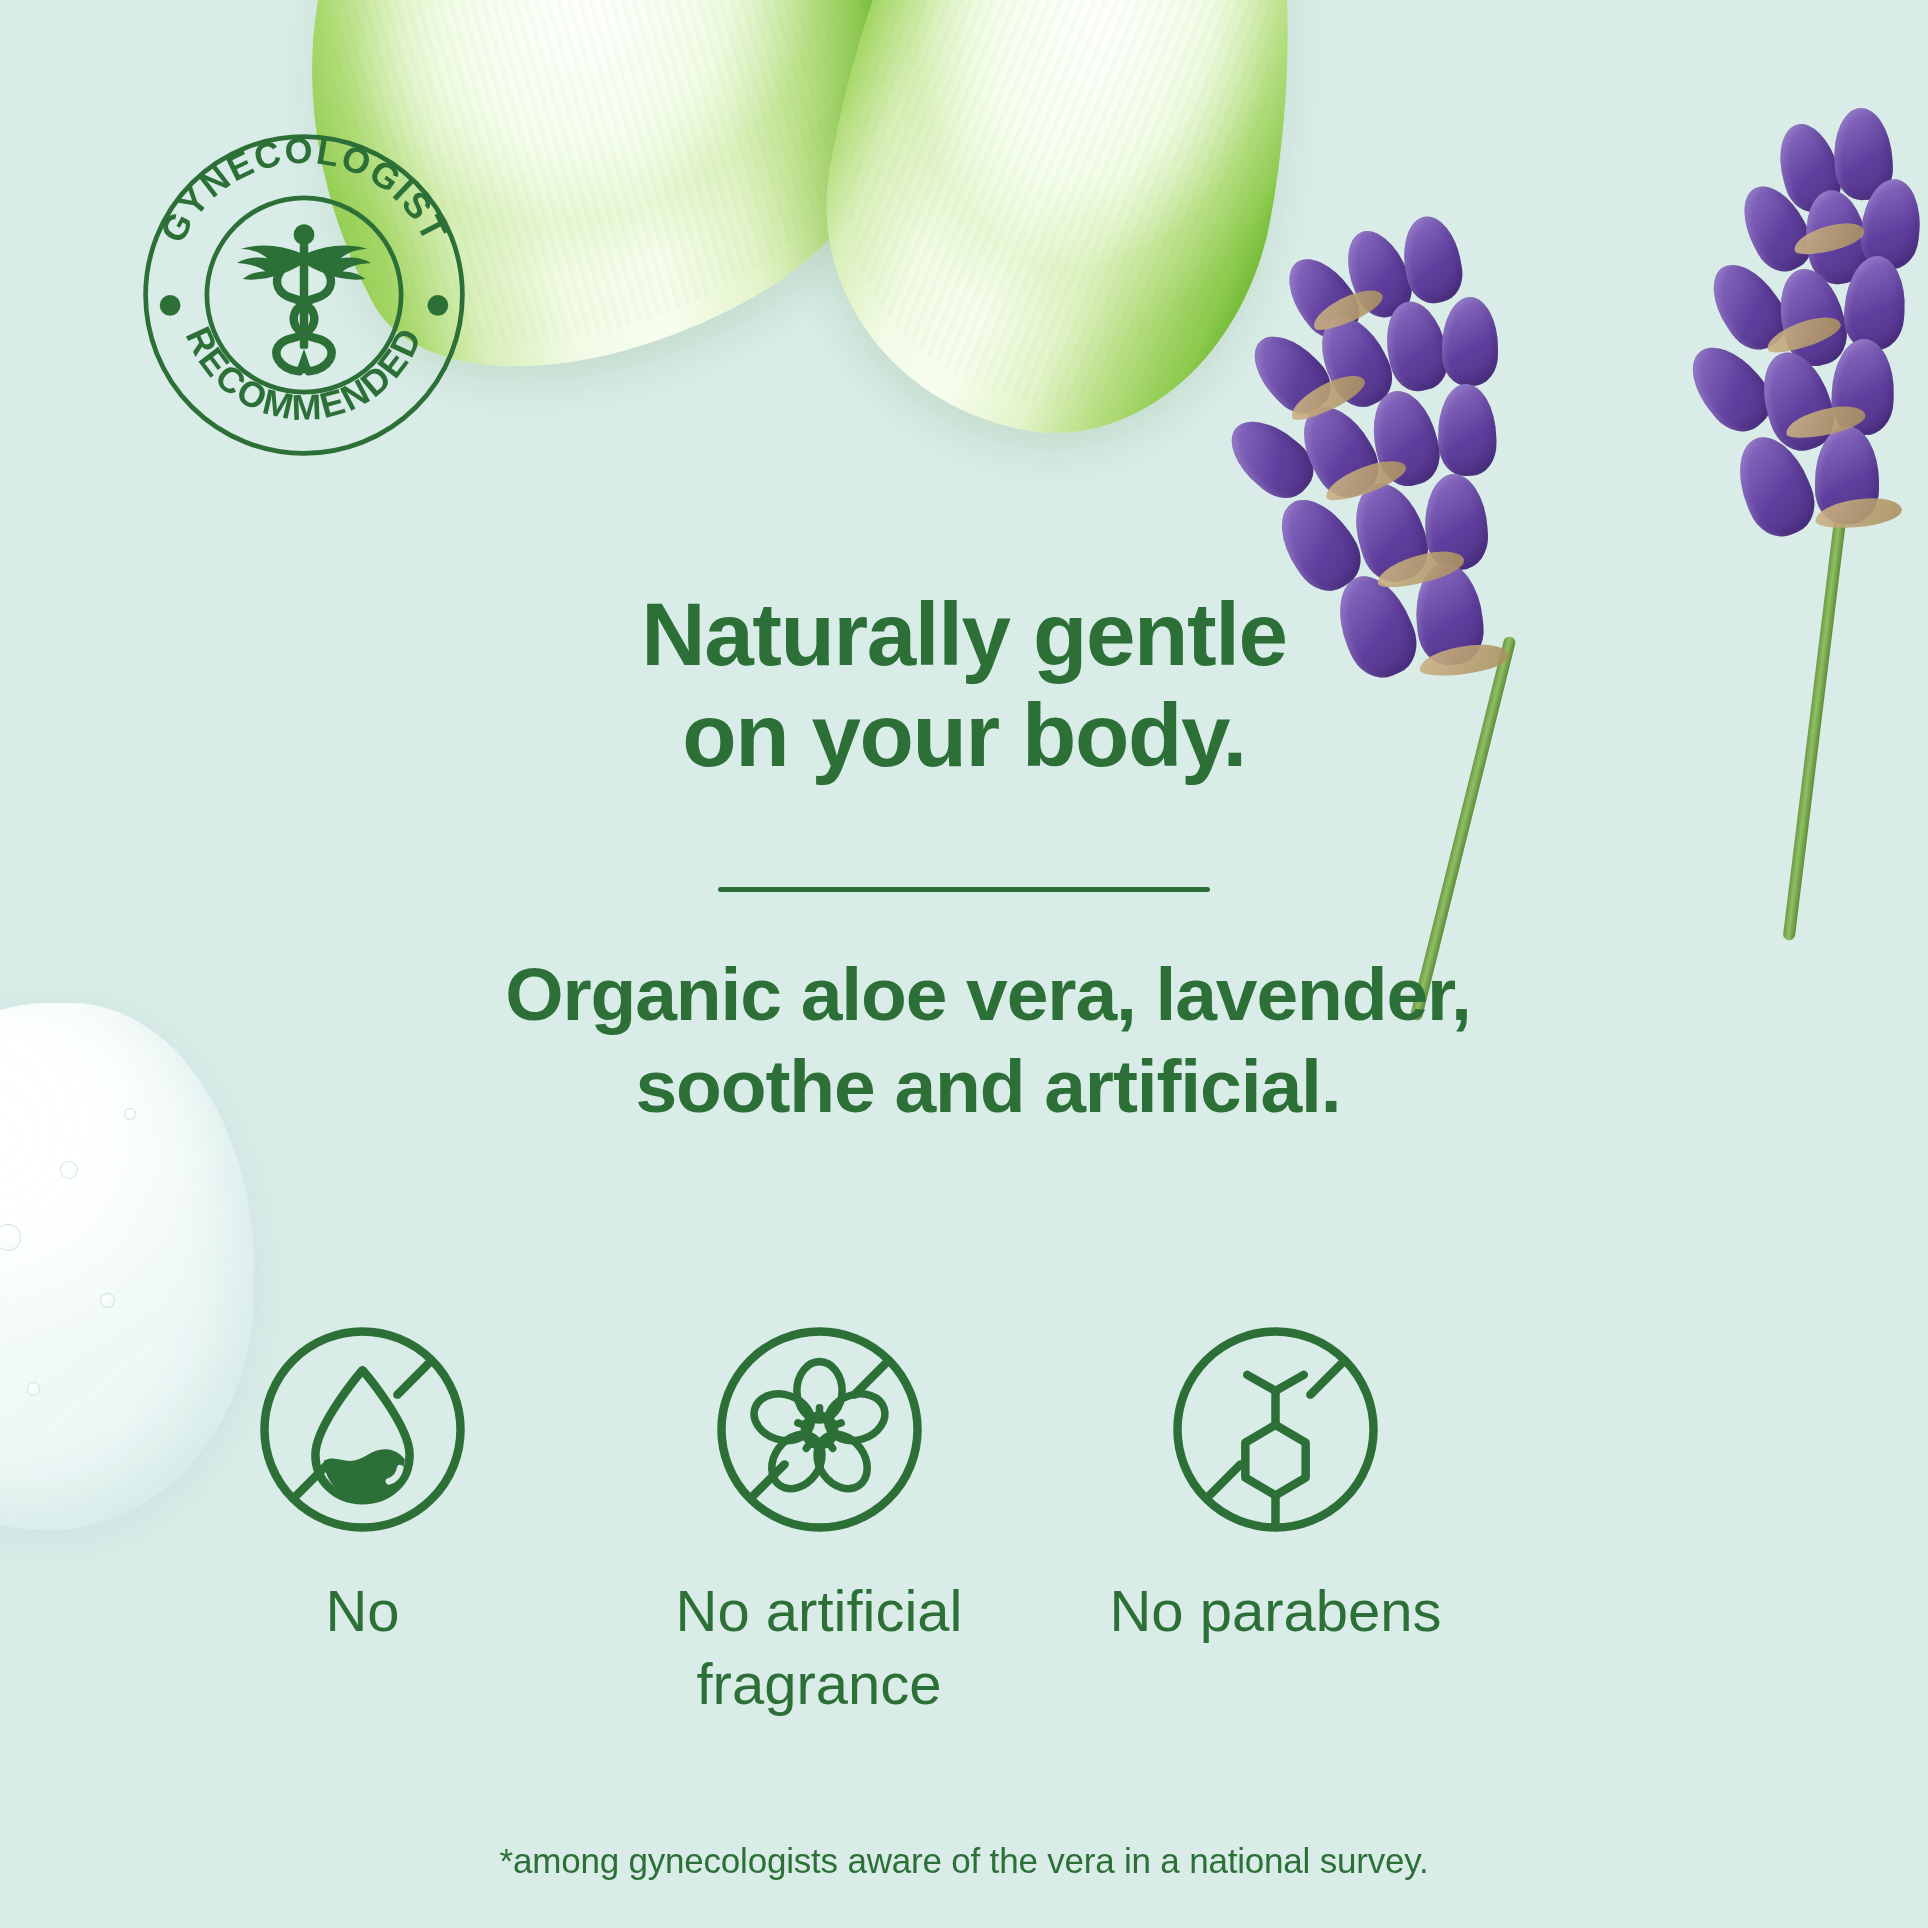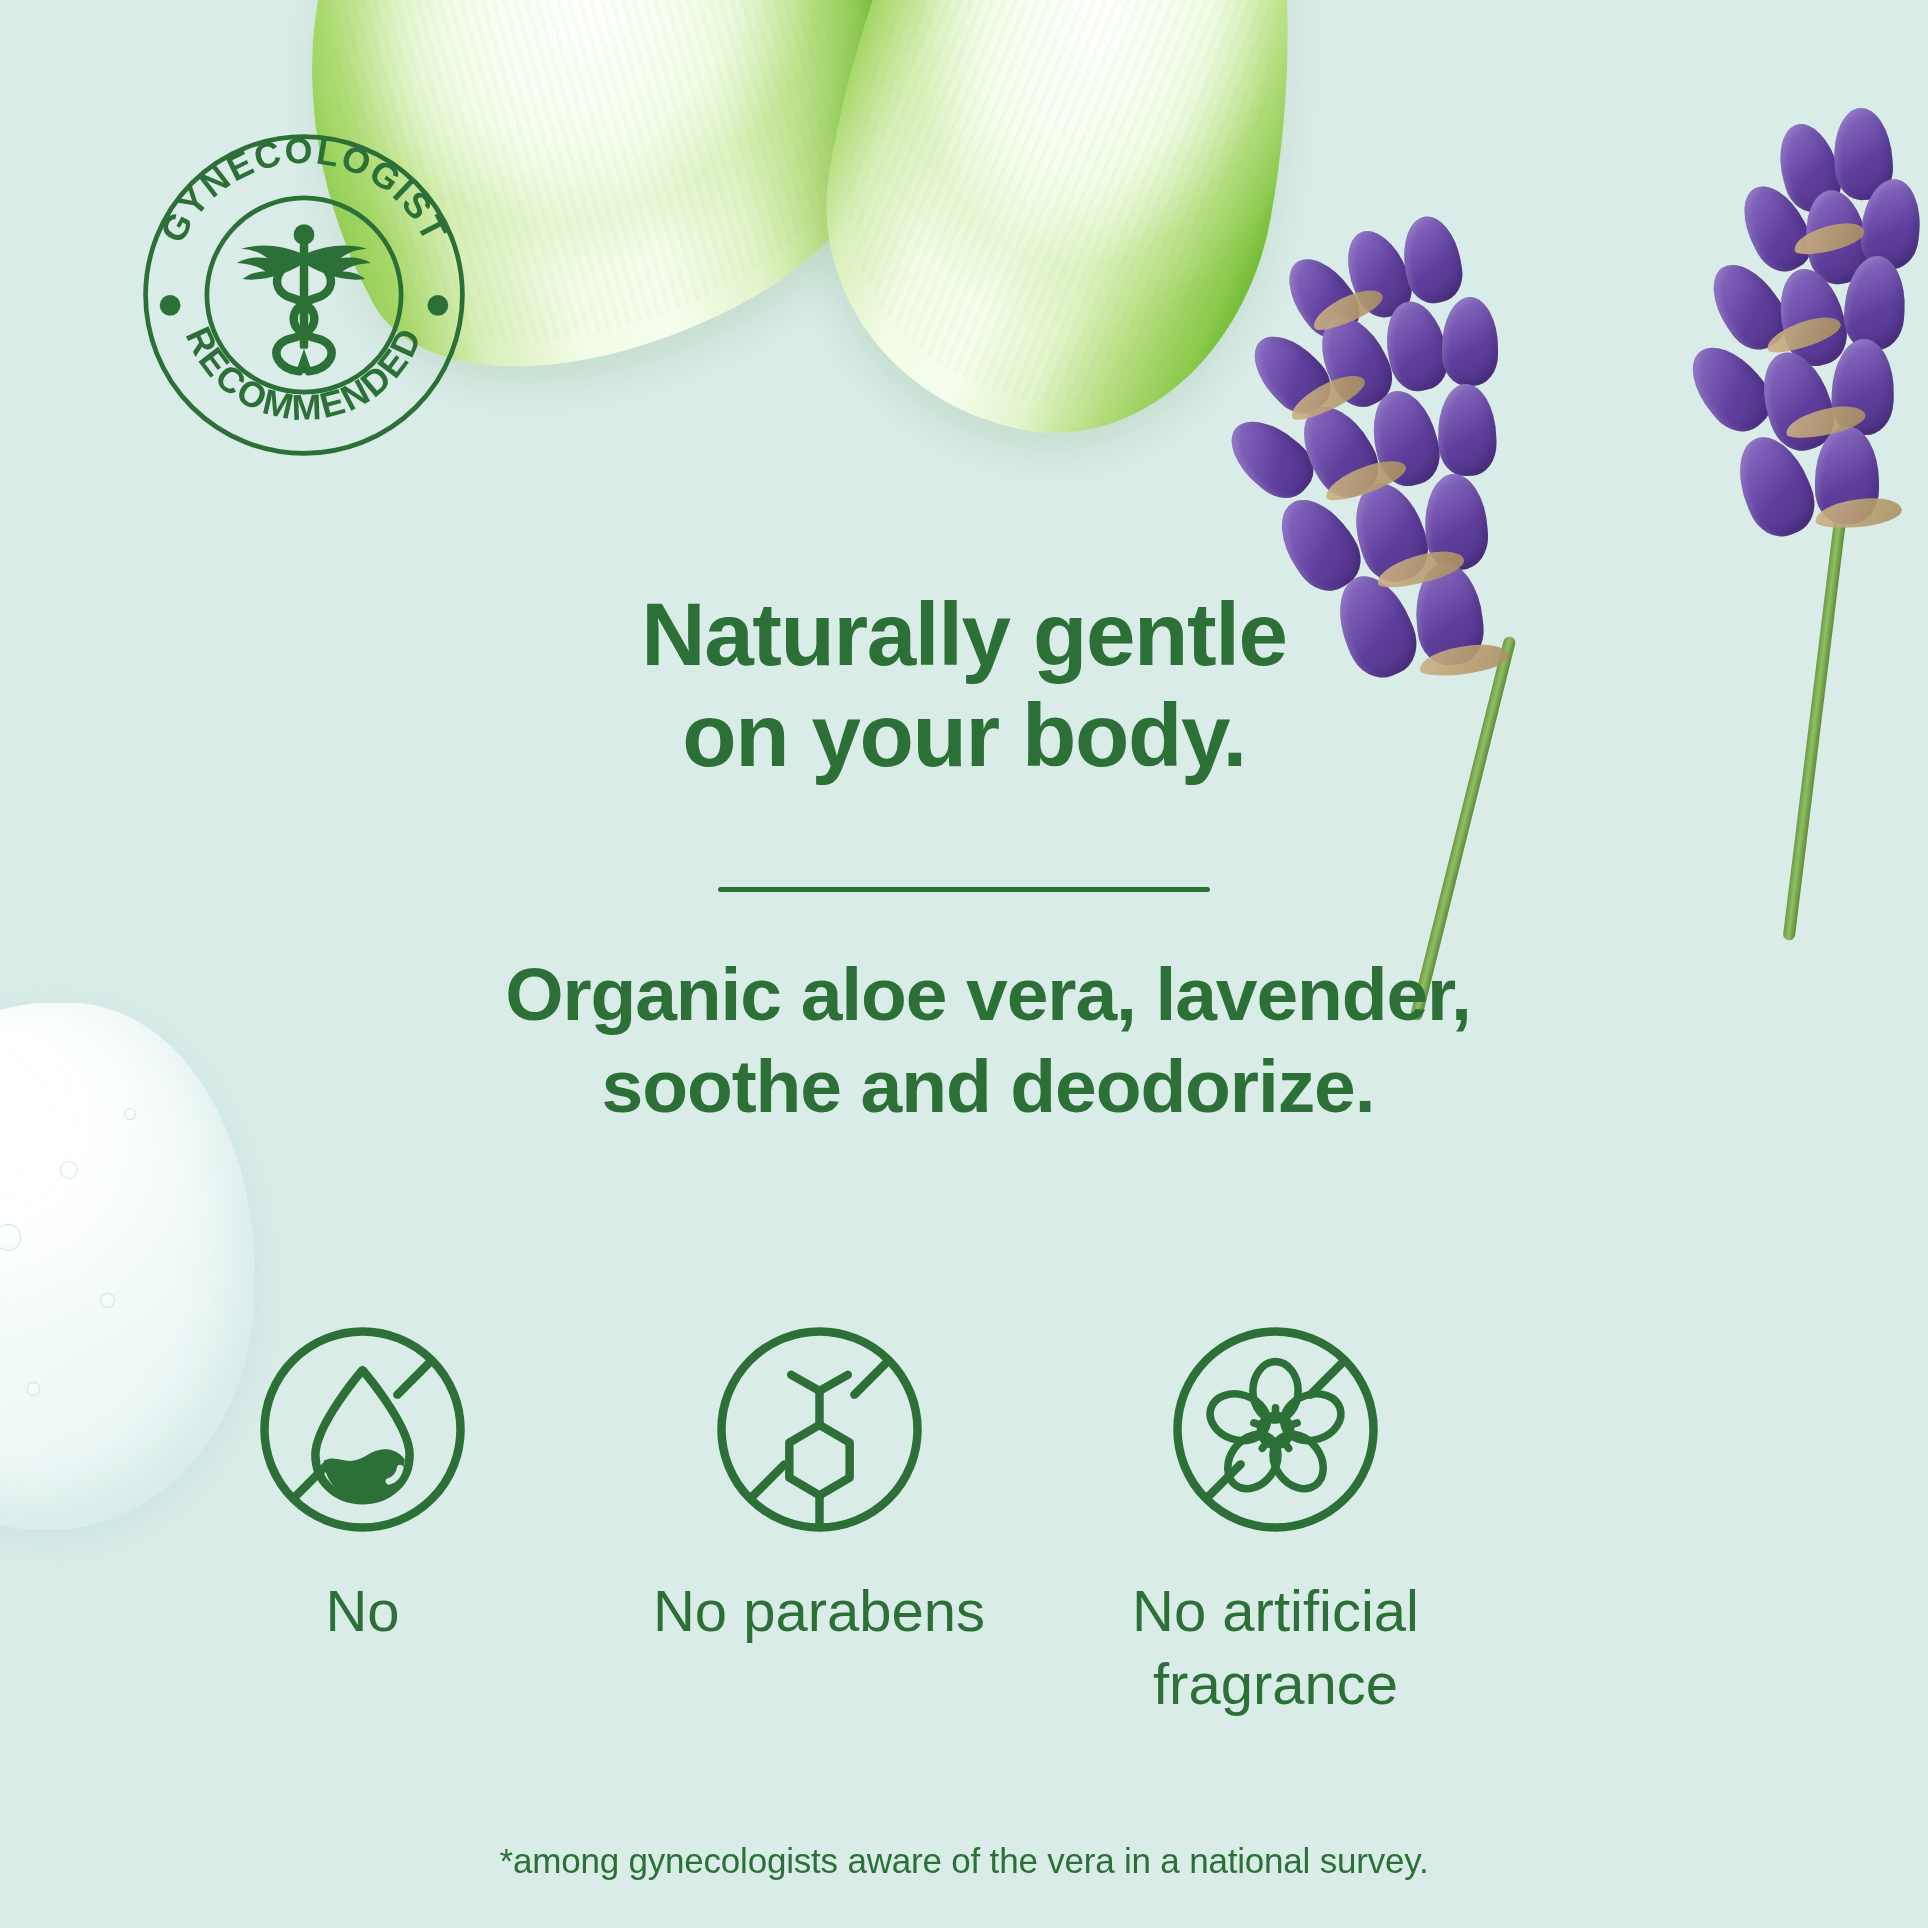--- a/index.html
+++ b/index.html
@@ -337,60 +337,41 @@
 
   <div class="headline">
     <span class="ln">Naturally gentle</span>
     <span class="ln">on your body.</span>
   </div>
 
   <div class="divider"></div>
 
   <div class="subhead">
     <span class="ln">Organic aloe vera, lavender,</span>
-    <span class="ln">soothe and deodorize.</span>
+    <span class="ln">soothe and artificial.</span>
   </div>
 
   <div class="features">
 
     <div class="feature">
       <div class="feature-icon">
         <svg viewBox="0 0 226 226" xmlns="http://www.w3.org/2000/svg" fill="none" stroke="#2c7038" stroke-width="9" stroke-linecap="round" stroke-linejoin="round">
           <circle cx="113" cy="113" r="104"></circle>
           <path d="M113 50 C 113 50, 63 108, 63 140 C 63 168, 85 188, 113 188
                    C 141 188, 163 168, 163 140 C 163 108, 113 50, 113 50 Z"></path>
           <path d="M72 146 C 84 140, 92 148, 104 146 C 116 144, 124 133, 138 134
                    C 147 134.5, 154 139, 158 145 C 155 170, 136 186, 113 186
                    C 90 186, 73 170, 72 146 Z" fill="#2c7038" stroke="none"></path>
           <path d="M141 168 C 148 166, 152 160, 153 154" stroke="#d9ece8" stroke-width="7"></path>
           <line x1="40" y1="186" x2="76" y2="150"></line>
           <line x1="150" y1="76" x2="186" y2="40"></line>
         </svg>
       </div>
       <div class="feature-label">
         <span class="ln">No</span>
-      </div>
-    </div>
-
-    <div class="feature">
-      <div class="feature-icon">
-        <svg viewBox="0 0 226 226" xmlns="http://www.w3.org/2000/svg" fill="none" stroke="#2c7038" stroke-width="9" stroke-linecap="round" stroke-linejoin="round">
-          <circle cx="113" cy="113" r="104"></circle>
-          <polygon points="113,108 145,127 145,164 113,183 81,164 81,127"></polygon>
-          <line x1="113" y1="108" x2="113" y2="72"></line>
-          <line x1="113" y1="72" x2="83" y2="55"></line>
-          <line x1="113" y1="72" x2="143" y2="55"></line>
-          <line x1="113" y1="183" x2="113" y2="212"></line>
-          <line x1="40" y1="186" x2="76" y2="150"></line>
-          <line x1="150" y1="76" x2="186" y2="40"></line>
-        </svg>
-      </div>
-      <div class="feature-label">
-        <span class="ln">No parabens</span>
-        <span class="ln"></span>
       </div>
     </div>
 
     <div class="feature">
       <div class="feature-icon">
         <svg viewBox="0 0 226 226" xmlns="http://www.w3.org/2000/svg" fill="none" stroke="#2c7038" stroke-width="9" stroke-linecap="round" stroke-linejoin="round">
           <circle cx="113" cy="113" r="104"></circle>
           <g stroke-width="8">
             <ellipse cx="113" cy="72" rx="24" ry="31"></ellipse>
             <ellipse cx="74" cy="100" rx="24" ry="31" transform="rotate(-72 74 100)"></ellipse>
@@ -406,18 +387,37 @@
           </g>
           <line x1="40" y1="186" x2="76" y2="150"></line>
           <line x1="150" y1="76" x2="186" y2="40"></line>
         </svg>
       </div>
       <div class="feature-label">
         <span class="ln">No artificial</span>
         <span class="ln">fragrance</span>
       </div>
     </div>
+
+    <div class="feature">
+      <div class="feature-icon">
+        <svg viewBox="0 0 226 226" xmlns="http://www.w3.org/2000/svg" fill="none" stroke="#2c7038" stroke-width="9" stroke-linecap="round" stroke-linejoin="round">
+          <circle cx="113" cy="113" r="104"></circle>
+          <polygon points="113,108 145,127 145,164 113,183 81,164 81,127"></polygon>
+          <line x1="113" y1="108" x2="113" y2="72"></line>
+          <line x1="113" y1="72" x2="83" y2="55"></line>
+          <line x1="113" y1="72" x2="143" y2="55"></line>
+          <line x1="113" y1="183" x2="113" y2="212"></line>
+          <line x1="40" y1="186" x2="76" y2="150"></line>
+          <line x1="150" y1="76" x2="186" y2="40"></line>
+        </svg>
+      </div>
+      <div class="feature-label">
+        <span class="ln">No parabens</span>
+        <span class="ln"></span>
+      </div>
+    </div>
   </div>
 
   <div class="footnote">*among gynecologists aware of the vera in a national survey.</div>
 
 </div>
 
 
 </body></html>

